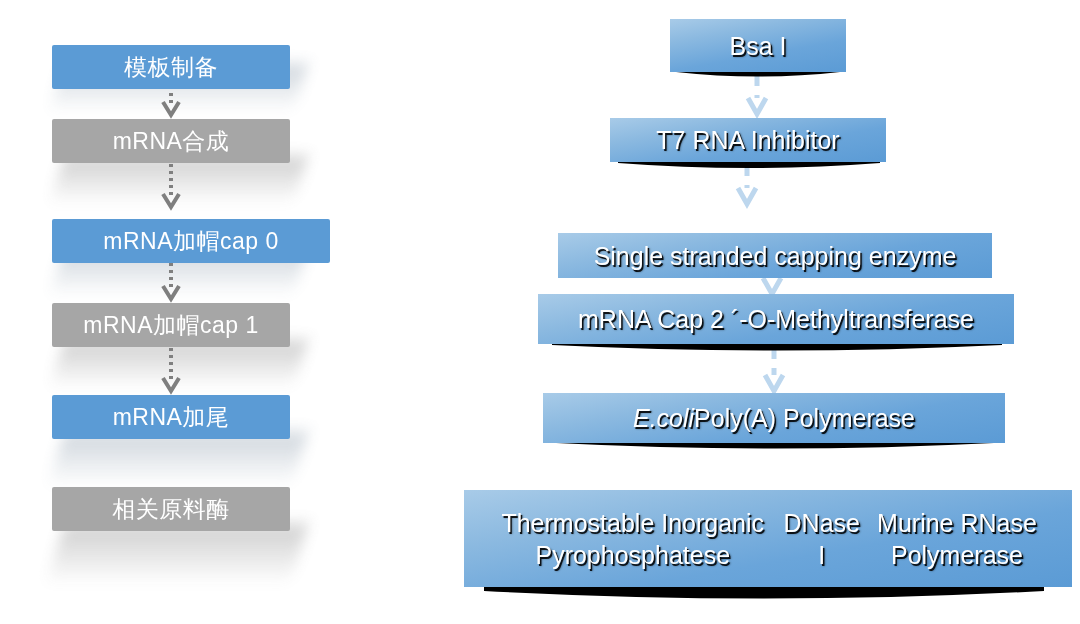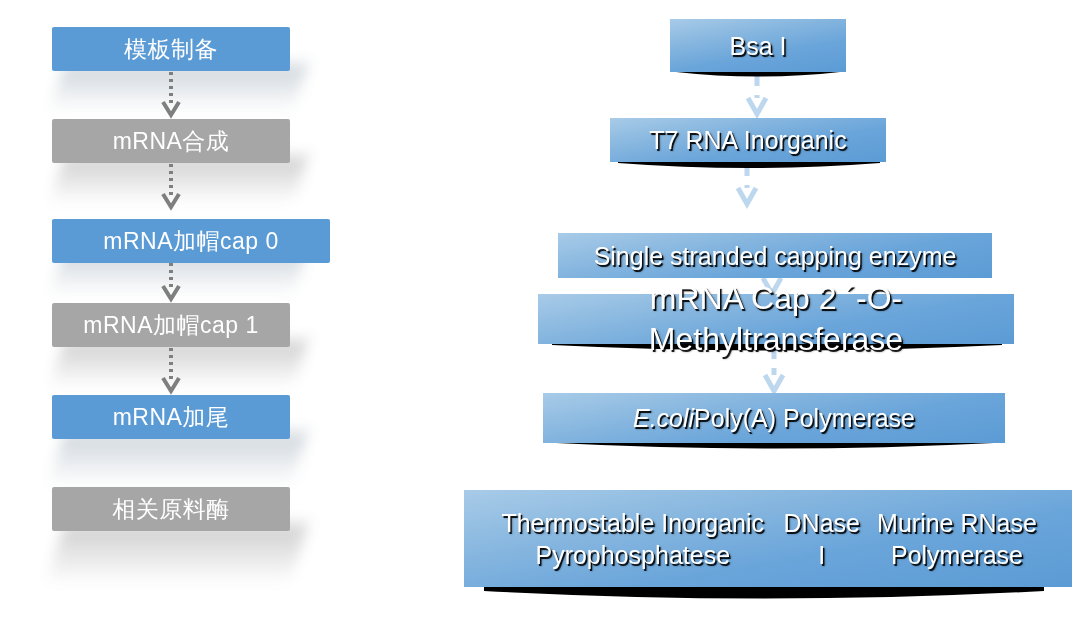--- a/index.html
+++ b/index.html
@@ -83,21 +83,21 @@
 
 <div id="canvas">
 
   <div class="lshadow blue" style="left:64px; top:64px; width:244px; height:44px; transform: skewX(-16deg) scaleY(1.05);"></div>
   <div class="lshadow gray" style="left:64px; top:156px; width:244px; height:44px; transform: skewX(-16deg) scaleY(1.05);"></div>
   <div class="lshadow blue" style="left:64px; top:248px; width:244px; height:44px; transform: skewX(-16deg) scaleY(1.05);"></div>
   <div class="lshadow gray" style="left:64px; top:340px; width:244px; height:44px; transform: skewX(-16deg) scaleY(1.05);"></div>
   <div class="lshadow blue" style="left:64px; top:432px; width:244px; height:48px; transform: skewX(-16deg) scaleY(1.08);"></div>
   <div class="lshadow gray" style="left:64px; top:524px; width:244px; height:52px; transform: skewX(-16deg) scaleY(1.12);"></div>
 
-  <div class="lbox blue" style="left:52px; top:27px; width:238px; height:44px;">
+  <div class="lbox blue" style="left:52px; top:45px; width:238px; height:44px;">
     <span>模板制备</span>
   </div>
 
   <div class="lbox gray" style="left:52px; top:119px; width:238px; height:44px;justify-content:center;">
     <span>mRNA合成</span>
   </div>
 
   <div class="lbox blue" style="left:52px; top:211px; width:278px; height:44px;margin-top:8px;">
     <span>mRNA加帽cap 0</span>
   </div>
@@ -176,28 +176,28 @@
 
   <svg class="rshadow" style="left:460px; top:580px;" width="616" height="26" viewBox="0 0 616 26" preserveAspectRatio="none">
     <path d="M24 0 L584 0 L584 11 Q304 26 24 11 Z" fill="#000000"></path>
   </svg>
 
   <div class="rbox" style="left:670px; top:19px; width:176px; height:53px; font-size:25px;">
     <span>Bsa I</span>
   </div>
 
   <div class="rbox" style="left:610px; top:118px; width:276px; height:44px; font-size:25px;">
-    <span>T7 RNA Inorganic</span>
+    <span>T7 RNA Inhibitor</span>
   </div>
 
   <div class="rbox" style="left:558px; top:208px; width:434px; height:45px; font-size:25px;margin-top:25px;">
     <span>Single stranded capping enzyme</span>
   </div>
 
-  <div class="rbox" style="left:538px; top:294px; width:476px; height:50px; font-size:32px;">
+  <div class="rbox" style="left:538px; top:294px; width:476px; height:50px; font-size:25px;">
     <span>mRNA Cap 2 ´-O-Methyltransferase</span>
   </div>
 
   <div class="rbox" style="left:543px; top:393px; width:462px; height:50px; font-size:25px;">
     <span class="ital">E.coli</span>
       <span> Poly(A) Polymerase</span>
   </div>
 
   <div class="rbox" style="left:464px; top:490px; width:608px; height:97px; font-size:25px; flex-direction:row; justify-content:center;">
     <span>Thermostable Inorganic Pyrophosphatese</span>

